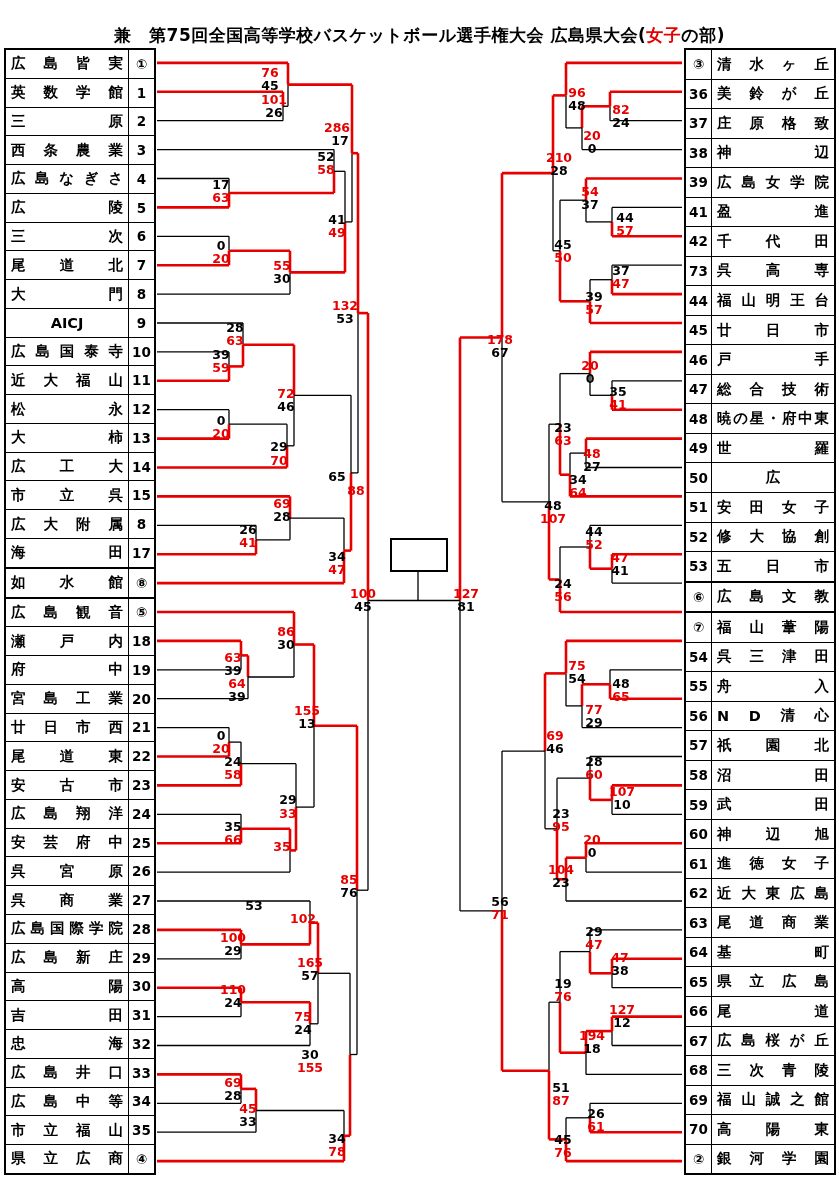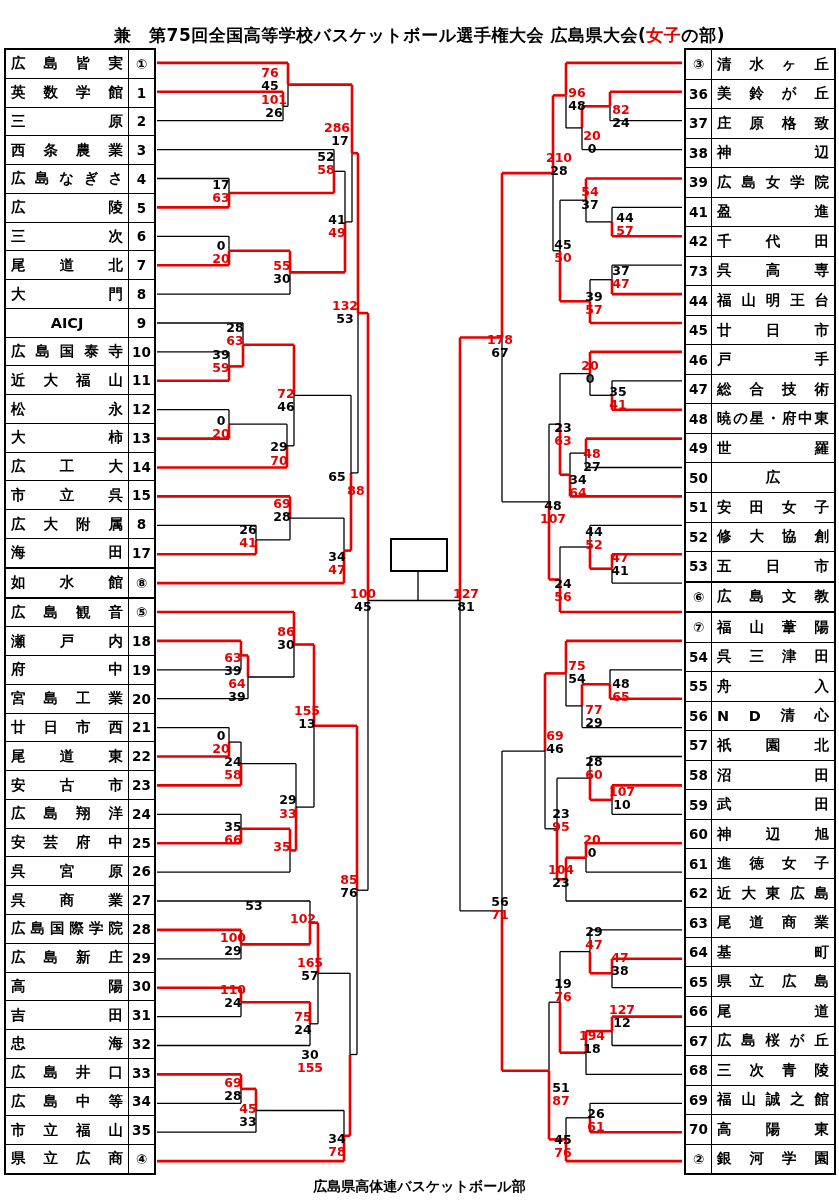--- a/index.html
+++ b/index.html
@@ -989,21 +989,20 @@
           <span>銀</span>
           <span>河</span>
           <span>学</span>
           <span>園</span>
         </div>
       </div>
     </div>
 
   <div class="champ"></div>
 
-  <div class="footer">広島県高体連バスケットボール部</div>
 <span class="score r" style="left: 270px; top: 73px;">76</span>
     <span class="score k" style="left: 270px; top: 86px;">45</span>
     <span class="score r" style="left: 274px; top: 100px;">101</span>
     <span class="score k" style="left: 274px; top: 113px;">26</span>
     <span class="score r" style="left: 337px; top: 128px;">286</span>
     <span class="score k" style="left: 340px; top: 141px;">17</span>
     <span class="score k" style="left: 326px; top: 157px;">52</span>
     <span class="score r" style="left: 326px; top: 170px;">58</span>
     <span class="score k" style="left: 221px; top: 185px;">17</span>
     <span class="score r" style="left: 221px; top: 198px;">63</span>

